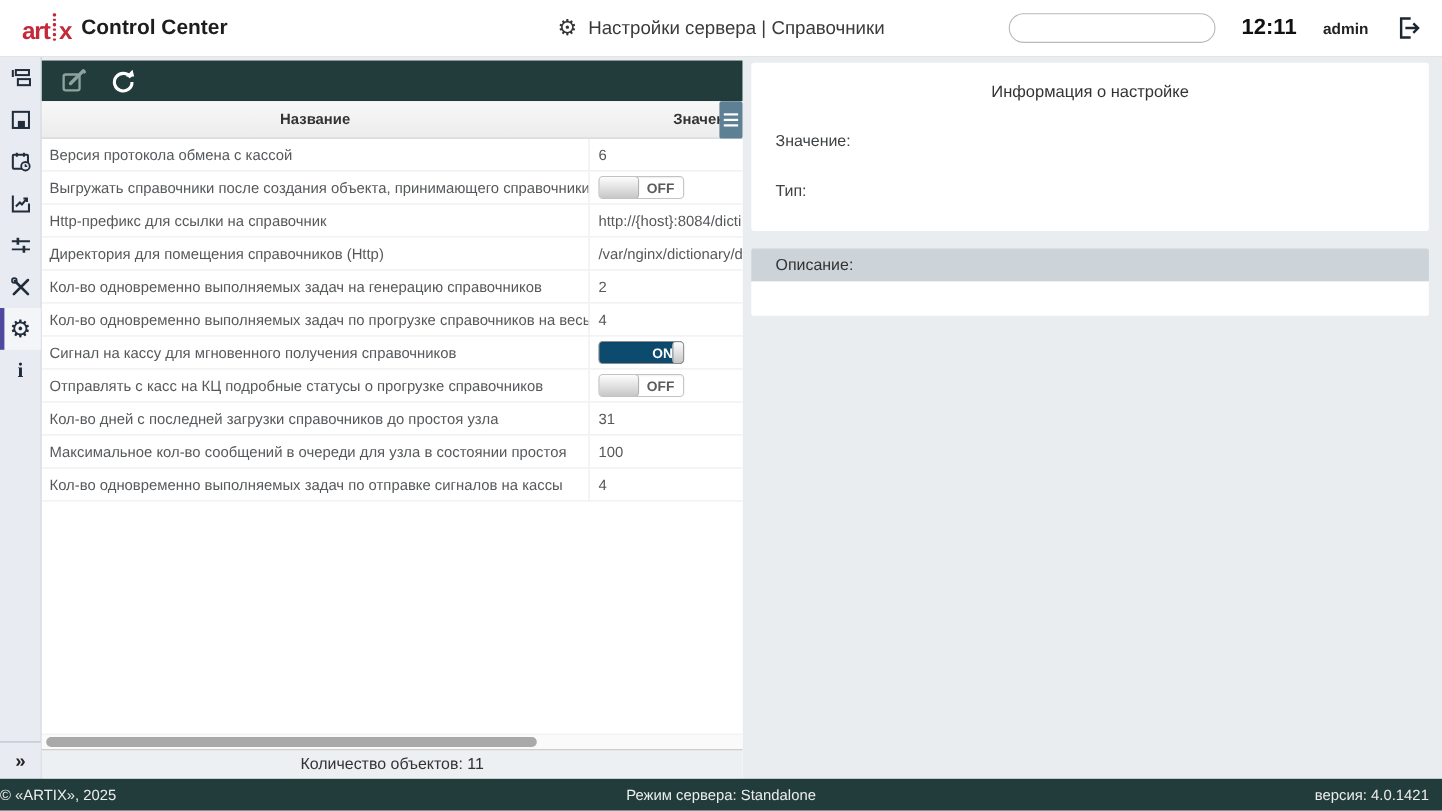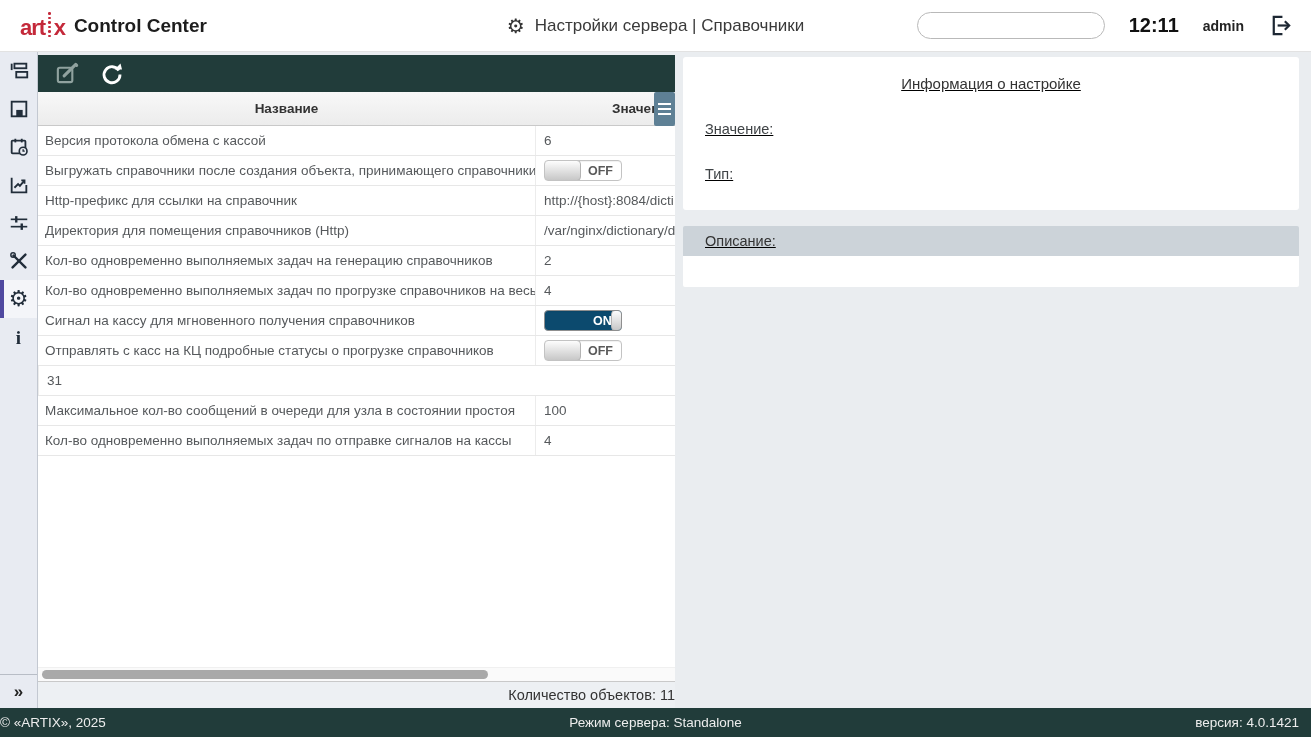--- a/index.html
+++ b/index.html
@@ -92,24 +92,24 @@
   .toggle.on { background:#0c4a6e; border-color:#8f8f8f;padding-left:48px; }
   .toggle.on .tlabel { color:#fff; }
 
   .grid-filler { flex:1; background:#fff; }
   .hscroll { height:14px; flex:none; background:#fafafa; display:flex;
     align-items:center; border-top:1px solid #f0f0f0; }
   .hscroll-thumb { margin-left:4px; width:70%; height:9px; border-radius:5px;
     background:#a9a9a9; cursor:pointer; }
   .count-bar { height:27px; flex:none; background:#edf0f3;
     border-top:1px solid #c9c9c9; display:flex; align-items:center;
-    justify-content:flex-end; font-size:14.5px; color:#333; }
-
-  
-  .info-panel { position:absolute; left:645px; right:12px; top:5px;text-decoration:underline; }
+    justify-content:center; font-size:14.5px; color:#333; }
+
+  
+  .info-panel { position:absolute; left:645px; right:12px; top:5px; }
   .info-card { background:#fff; border-radius:3px; padding:18px 22px 28px 22px; }
   .info-title { text-align:center; font-size:15px; color:#333; }
   .info-field { margin-top:29px; font-size:14.5px; color:#3f4346; }
   .desc-head { margin-top:16px; background:#ccd3d9; border-radius:2px 2px 0 0;
     height:30px; display:flex; align-items:center; padding-left:22px;
     font-size:14.5px; color:#333; }
   .desc-body { background:#fff; height:31px; border-radius:0 0 2px 2px; }
 
   
   .footer { height:29px; background:#213c3a; position:relative; display:flex;
@@ -294,20 +294,21 @@
           <div class="grid-row">
             <div class="cell-name">Отправлять с касс на КЦ подробные статусы о прогрузке справочников</div>
             <div class="cell-value">
               <div class="toggle off">
                 <div class="handle"></div>
                 <div class="tlabel">OFF</div>
               </div>
             </div>
           </div>
           <div class="grid-row">
+            <div class="cell-name">Кол-во дней с последней загрузки справочников до простоя узла</div>
             <div class="cell-value">31</div>
           </div>
           <div class="grid-row">
             <div class="cell-name">Максимальное кол-во сообщений в очереди для узла в состоянии простоя</div>
             <div class="cell-value">100</div>
           </div>
           <div class="grid-row">
             <div class="cell-name">Кол-во одновременно выполняемых задач по отправке сигналов на кассы</div>
             <div class="cell-value">4</div>
           </div>

